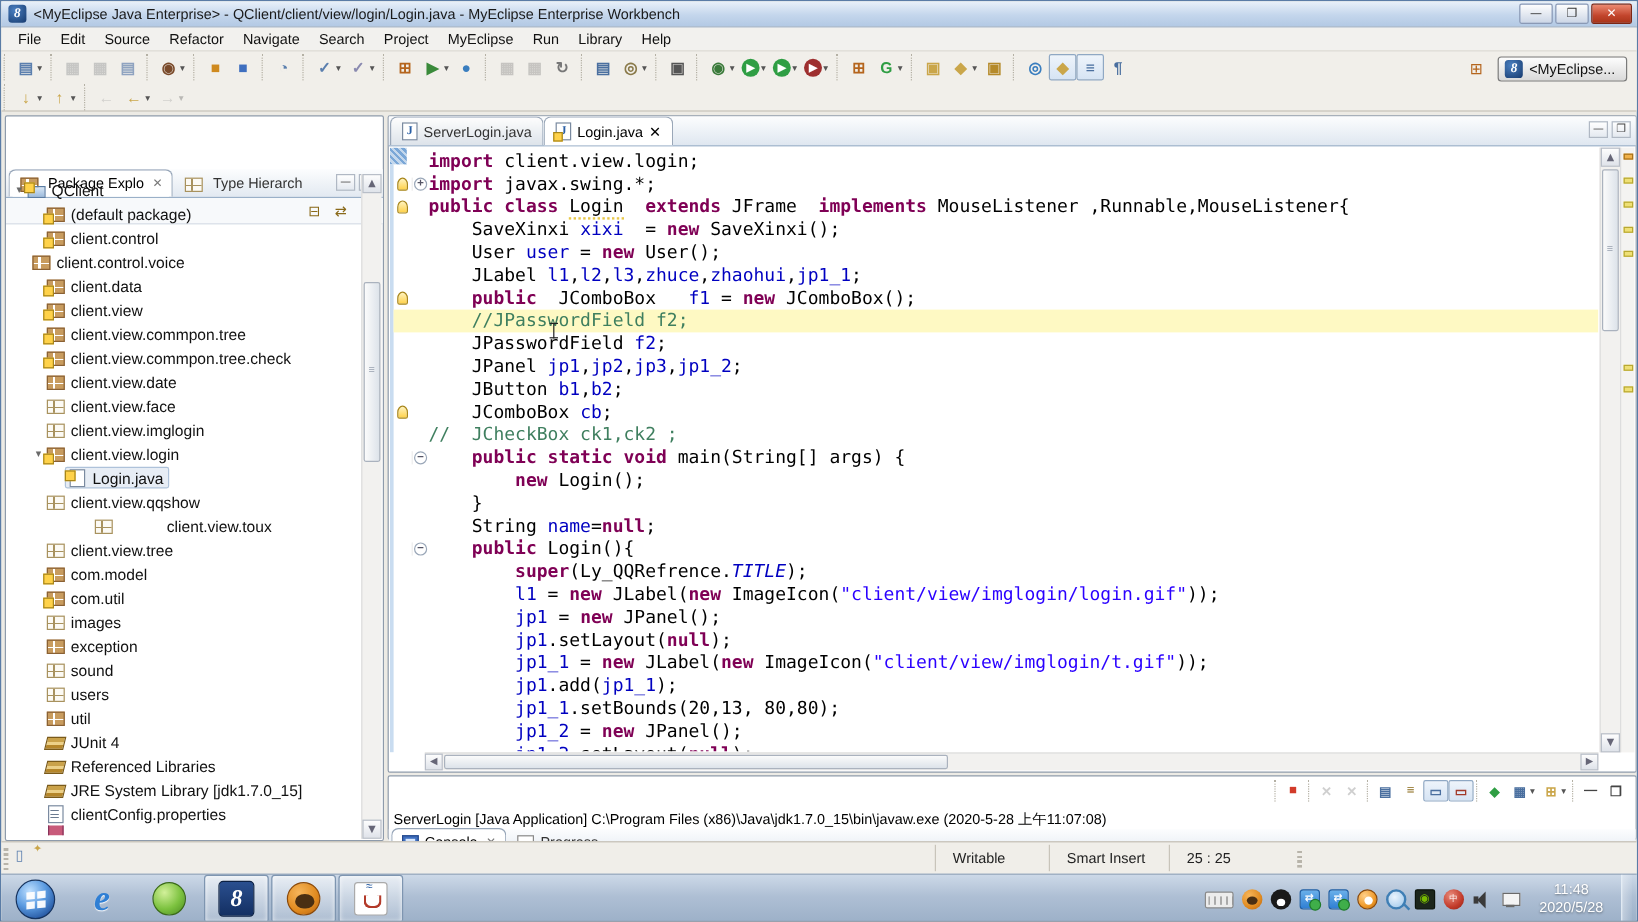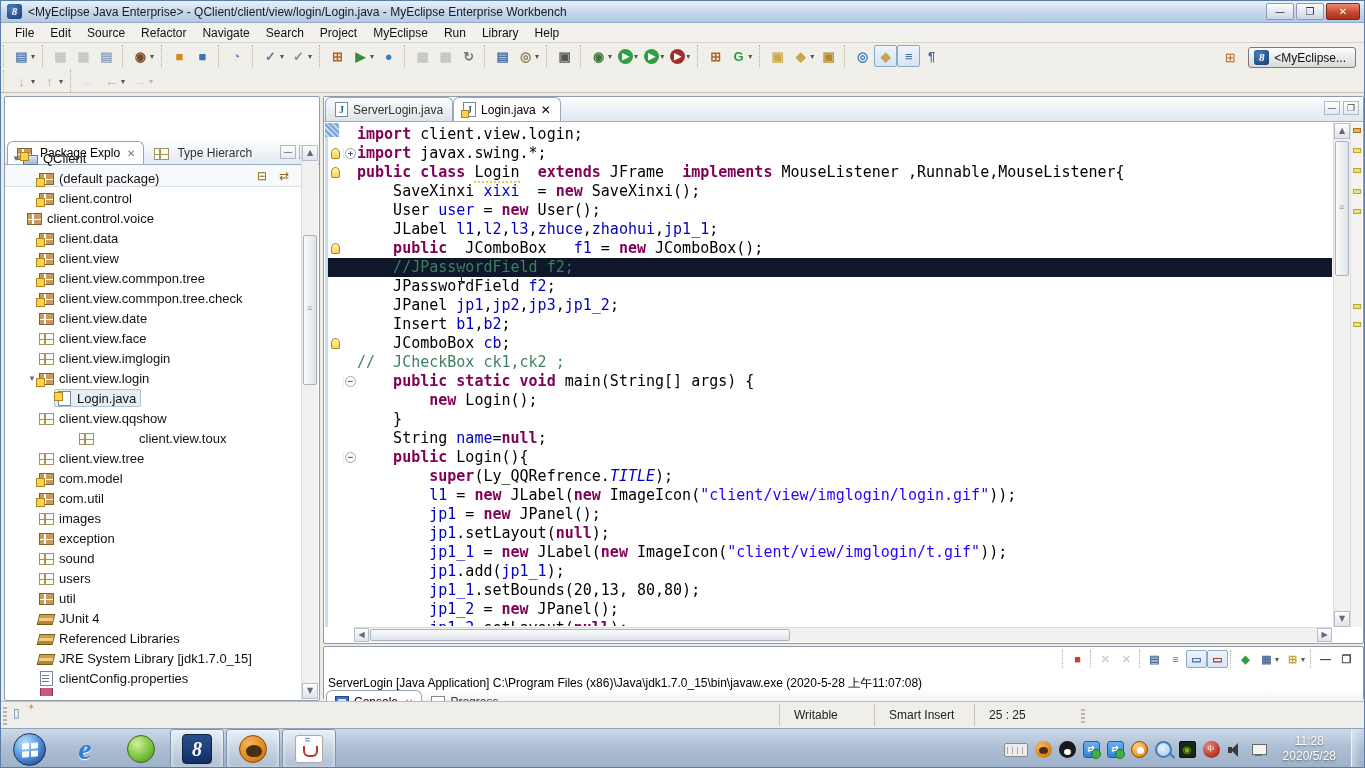--- a/index.html
+++ b/index.html
@@ -103,21 +103,21 @@
   .etab.active{background:#fff;color:#000;}
   .jfico{position:relative;width:13px;height:15px;background:#fff;border:1px solid #7a8aa0;flex:0 0 13px;}
   .jfico::before{content:"J";position:absolute;left:3px;top:1px;font:bold 10px/12px "Liberation Serif",serif;color:#2a5fa5;}
   .jfico.warn::after{content:"";position:absolute;left:-3px;bottom:-2px;width:6px;height:6px;background:#ffd24a;border:1px solid #a8861a;}
   .ed-body{position:absolute;left:1px;top:26px;right:31px;bottom:16px;background:#fff;overflow:hidden;}
   .corner-hatch{position:absolute;left:0;top:0;width:14px;height:14px;
     background:repeating-linear-gradient(45deg,#7aa7d7 0 2px,#c3d7ec 2px 4px);}
   .blue-strip{position:absolute;left:0;top:14px;bottom:0;width:3px;background:#c9dcf0;}
   .code-pane{position:absolute;left:3px;top:2px;right:0;}
   .cl{display:flex;height:19px;align-items:center;}
-  .cl.cur{background:#0f172a;}
+  .cl.cur{background:#fef9c3;}
   .cl.partial{height:7px;overflow:hidden;align-items:flex-start;}
   .lg{width:15px;flex:0 0 15px;display:flex;align-items:center;justify-content:center;}
   .warn-ico{width:9px;height:11px;background:linear-gradient(#fff3c0,#ffd24a);border:1px solid #a8861a;border-radius:50% 50% 2px 2px;}
   .lf{width:14px;flex:0 0 14px;display:flex;align-items:center;justify-content:center;border-left:1px solid #ededed;}
   .fold{width:11px;height:11px;border:1px solid #9aa7b8;border-radius:50%;background:#fff;
     font:bold 9px/9px "DejaVu Sans Mono",monospace;text-align:center;color:#556;}
   .lc{font:15px/19px "DejaVu Sans Mono",monospace;white-space:pre;}
   .t-kw{color:#7f0055;font-weight:bold;}
   .t-pl{color:#000;}
   .t-cm{color:#3f7f5f;}
@@ -656,21 +656,21 @@
             <span class="lc"><span class="t-pl">    JPasswordField </span><span class="t-fld">f2</span><span class="t-pl">;</span></span>
           </div>
           <div class="cl">
             <span class="lg"></span>
             <span class="lf"></span>
             <span class="lc"><span class="t-pl">    JPanel </span><span class="t-fld">jp1</span><span class="t-pl">,</span><span class="t-fld">jp2</span><span class="t-pl">,</span><span class="t-fld">jp3</span><span class="t-pl">,</span><span class="t-fld">jp1_2</span><span class="t-pl">;</span></span>
           </div>
           <div class="cl">
             <span class="lg"></span>
             <span class="lf"></span>
-            <span class="lc"><span class="t-pl">    Insert </span><span class="t-fld">b1</span><span class="t-pl">,</span><span class="t-fld">b2</span><span class="t-pl">;</span></span>
+            <span class="lc"><span class="t-pl">    JButton </span><span class="t-fld">b1</span><span class="t-pl">,</span><span class="t-fld">b2</span><span class="t-pl">;</span></span>
           </div>
           <div class="cl">
             <span class="lg">
               <span class="warn-ico"></span>
             </span>
             <span class="lf"></span>
             <span class="lc"><span class="t-pl">    JComboBox </span><span class="t-fld">cb</span><span class="t-pl">;</span></span>
           </div>
           <div class="cl">
             <span class="lg"></span>
@@ -878,21 +878,21 @@
           <span class="tray-ico tk2-sync">⇄</span>
           <span class="tray-ico tk2-sync">⇄</span>
           <span class="tray-ico tk2-timer"></span>
           <span class="tray-ico tk2-find"></span>
           <span class="tray-ico tk2-nv">◉</span>
           <span class="tray-ico tk2-red">中</span>
           <span class="tray-ico tk2-vol"></span>
           <span class="tray-ico tk2-net"></span>
         </div>
       <div class="clock">
-        <div>11:28</div>
+        <div>11:48</div>
         <div>2020/5/28</div>
       </div>
       <div class="show-desktop"></div>
     </div>
   </div>
 
 
 </div>
 
 </body></html>

